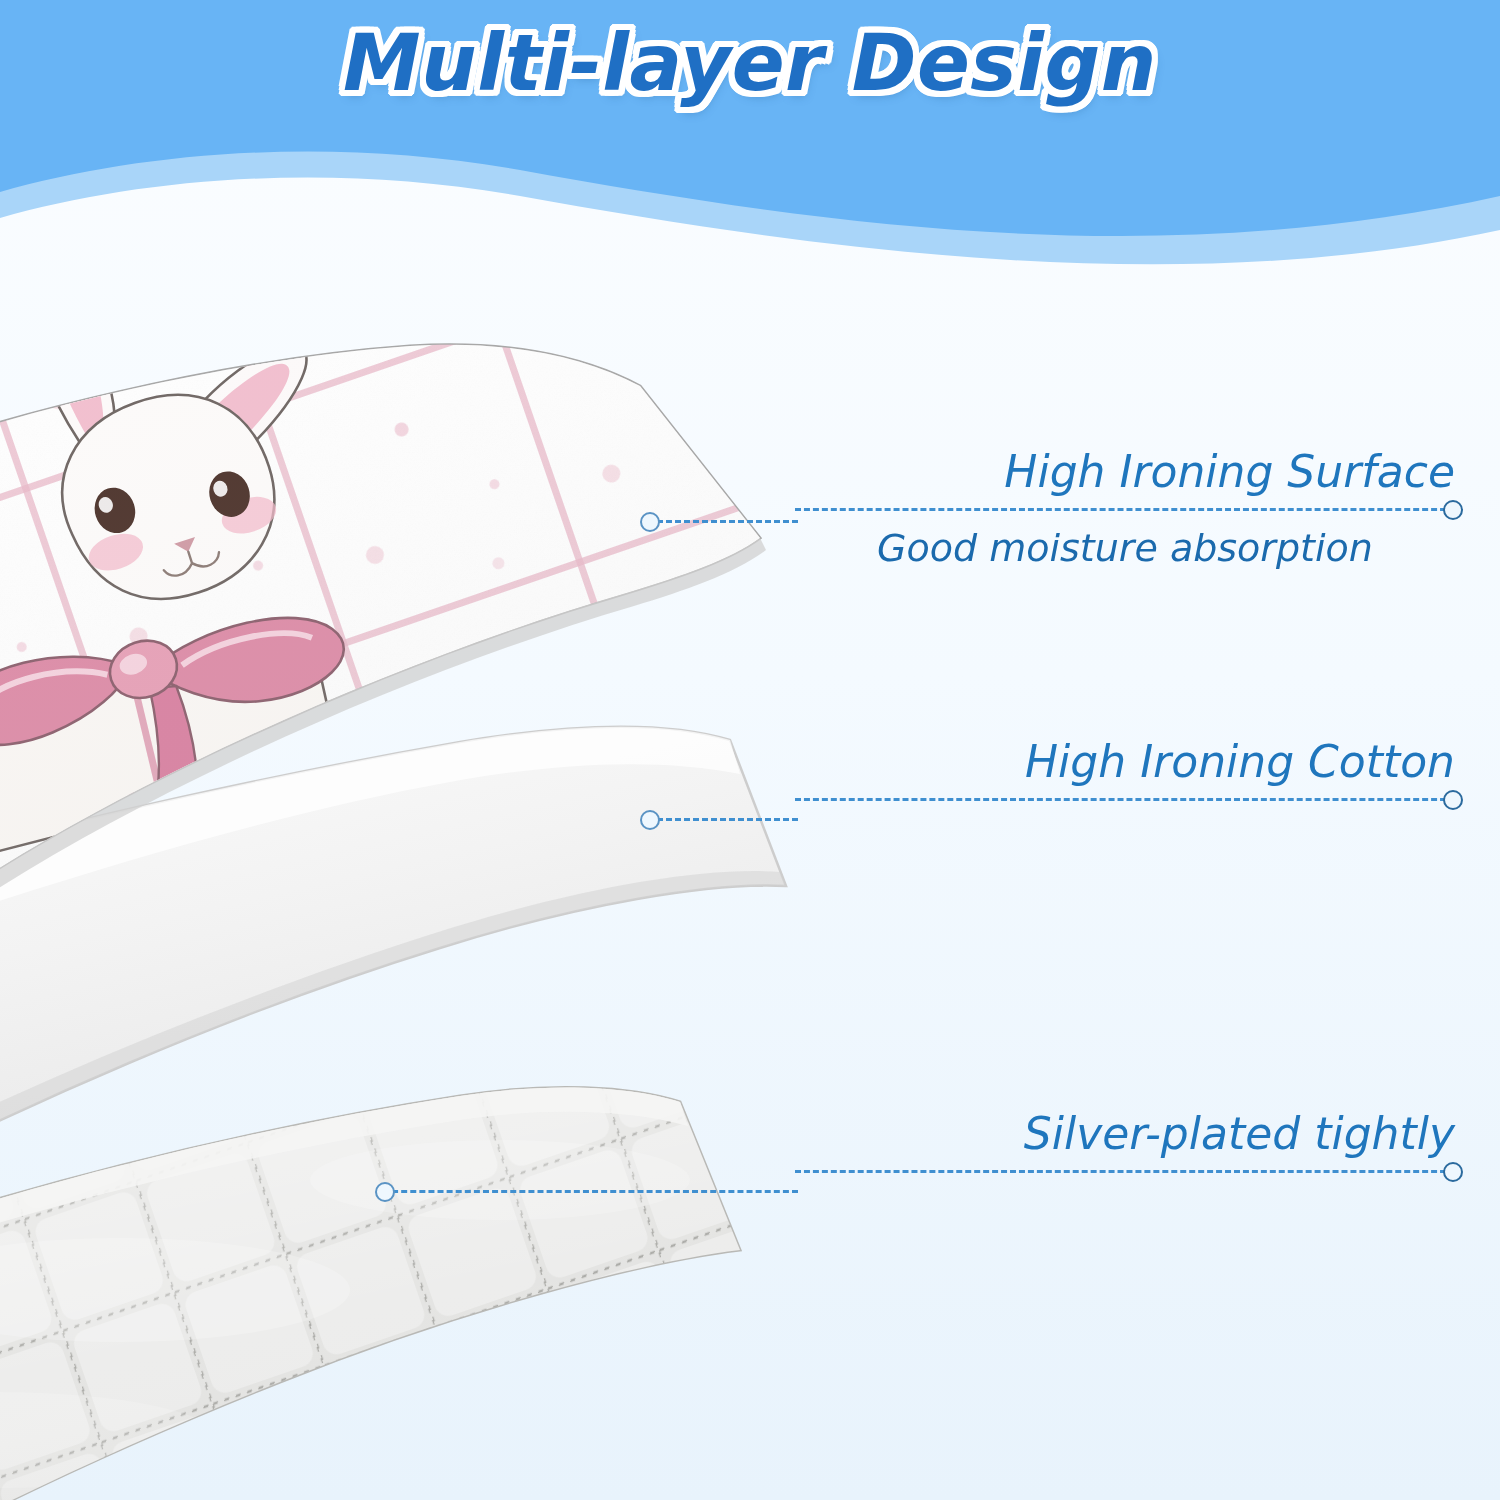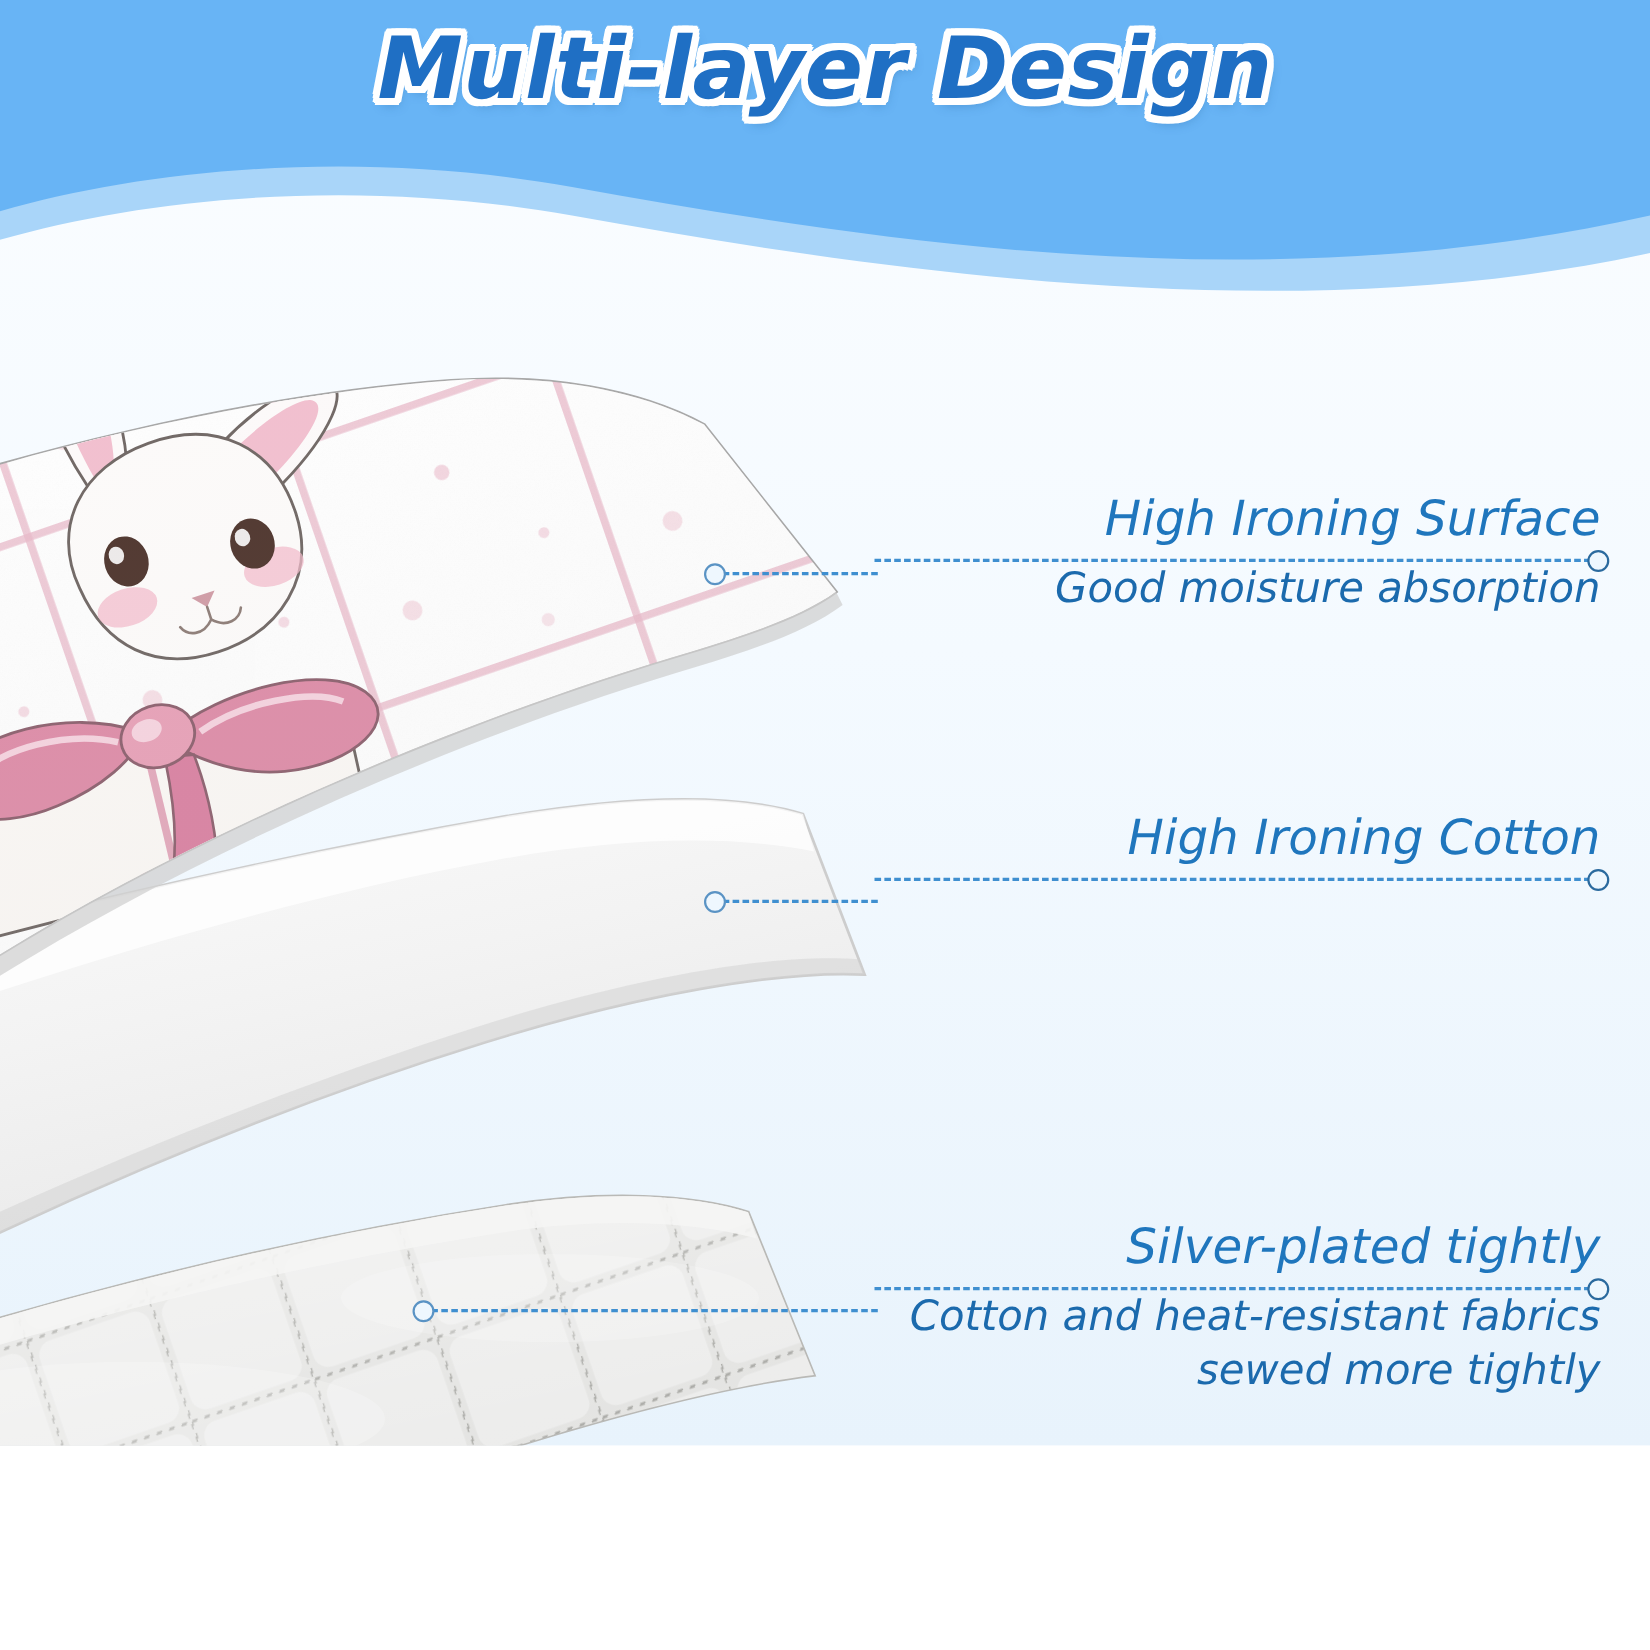--- a/index.html
+++ b/index.html
@@ -1,21 +1,21 @@
 <!DOCTYPE html>
 <html><head>
 <meta charset="utf-8">
 <style>
   html,body{margin:0;padding:0;}
   body{
     width:1500px;height:1500px;overflow:hidden;
     font-family:"DejaVu Sans", sans-serif;
     background:#ffffff;
   }
-  .stage{position:relative;width:1500px;height:1314px;overflow:hidden;
+  .stage{position:relative;width:1500px;height:1500px;overflow:hidden;
          background:linear-gradient(180deg,#fbfdff 0%,#f4faff 45%,#e8f3fc 100%);}
 
   
   .header{position:absolute;left:0;top:0;width:1500px;height:320px;overflow:hidden;}
   .header svg{position:absolute;left:0;top:0;}
   .title-wrap{position:absolute;left:0;top:18px;width:1500px;text-align:center;}
   .title{
     display:inline-block;
     font-family:"DejaVu Sans", sans-serif;
     font-size:78px;font-weight:700;font-style:italic;
@@ -52,22 +52,22 @@
     border-top:3px dashed #3f8fd0;
   }
   .f-dot{
     position:absolute;width:16px;height:16px;border-radius:50%;
     background:#eef7fe;border:2px solid #2b6a9e;top:-8px;
   }
   .f-dot.right{right:-8px;}
   .f-sub{
     font-family:"DejaVu Sans", sans-serif;
     font-size:38px;font-style:italic;font-weight:400;
-    color:#1b6aad;text-align:right;line-height:1.28;
-    white-space:pre-line;
+    color:#1b6aad;text-align:center;line-height:1.28;
+    margin-top:14px;white-space:pre-line;
   }
 
   
   #feature-1{left:795px;top:448px;width:660px;}
   #feature-1 .f-rule{width:660px;}
   
   #feature-2{left:795px;top:738px;width:660px;}
   #feature-2 .f-rule{width:660px;}
   
   #feature-3{left:795px;top:1110px;width:660px;}
@@ -279,17 +279,15 @@
       <div class="f-dot right"></div>
     </div>
   </div>
 
   <div class="feature" id="feature-3">
     <div class="f-title">Silver-plated tightly</div>
     <div class="f-rule">
       <div class="dash"></div>
       <div class="f-dot right"></div>
     </div>
-    <div class="f-sub">Cotton and heat-resistant fabrics
-sewed more tightly</div>
   </div>
 
 </div>
 
 </body></html>

